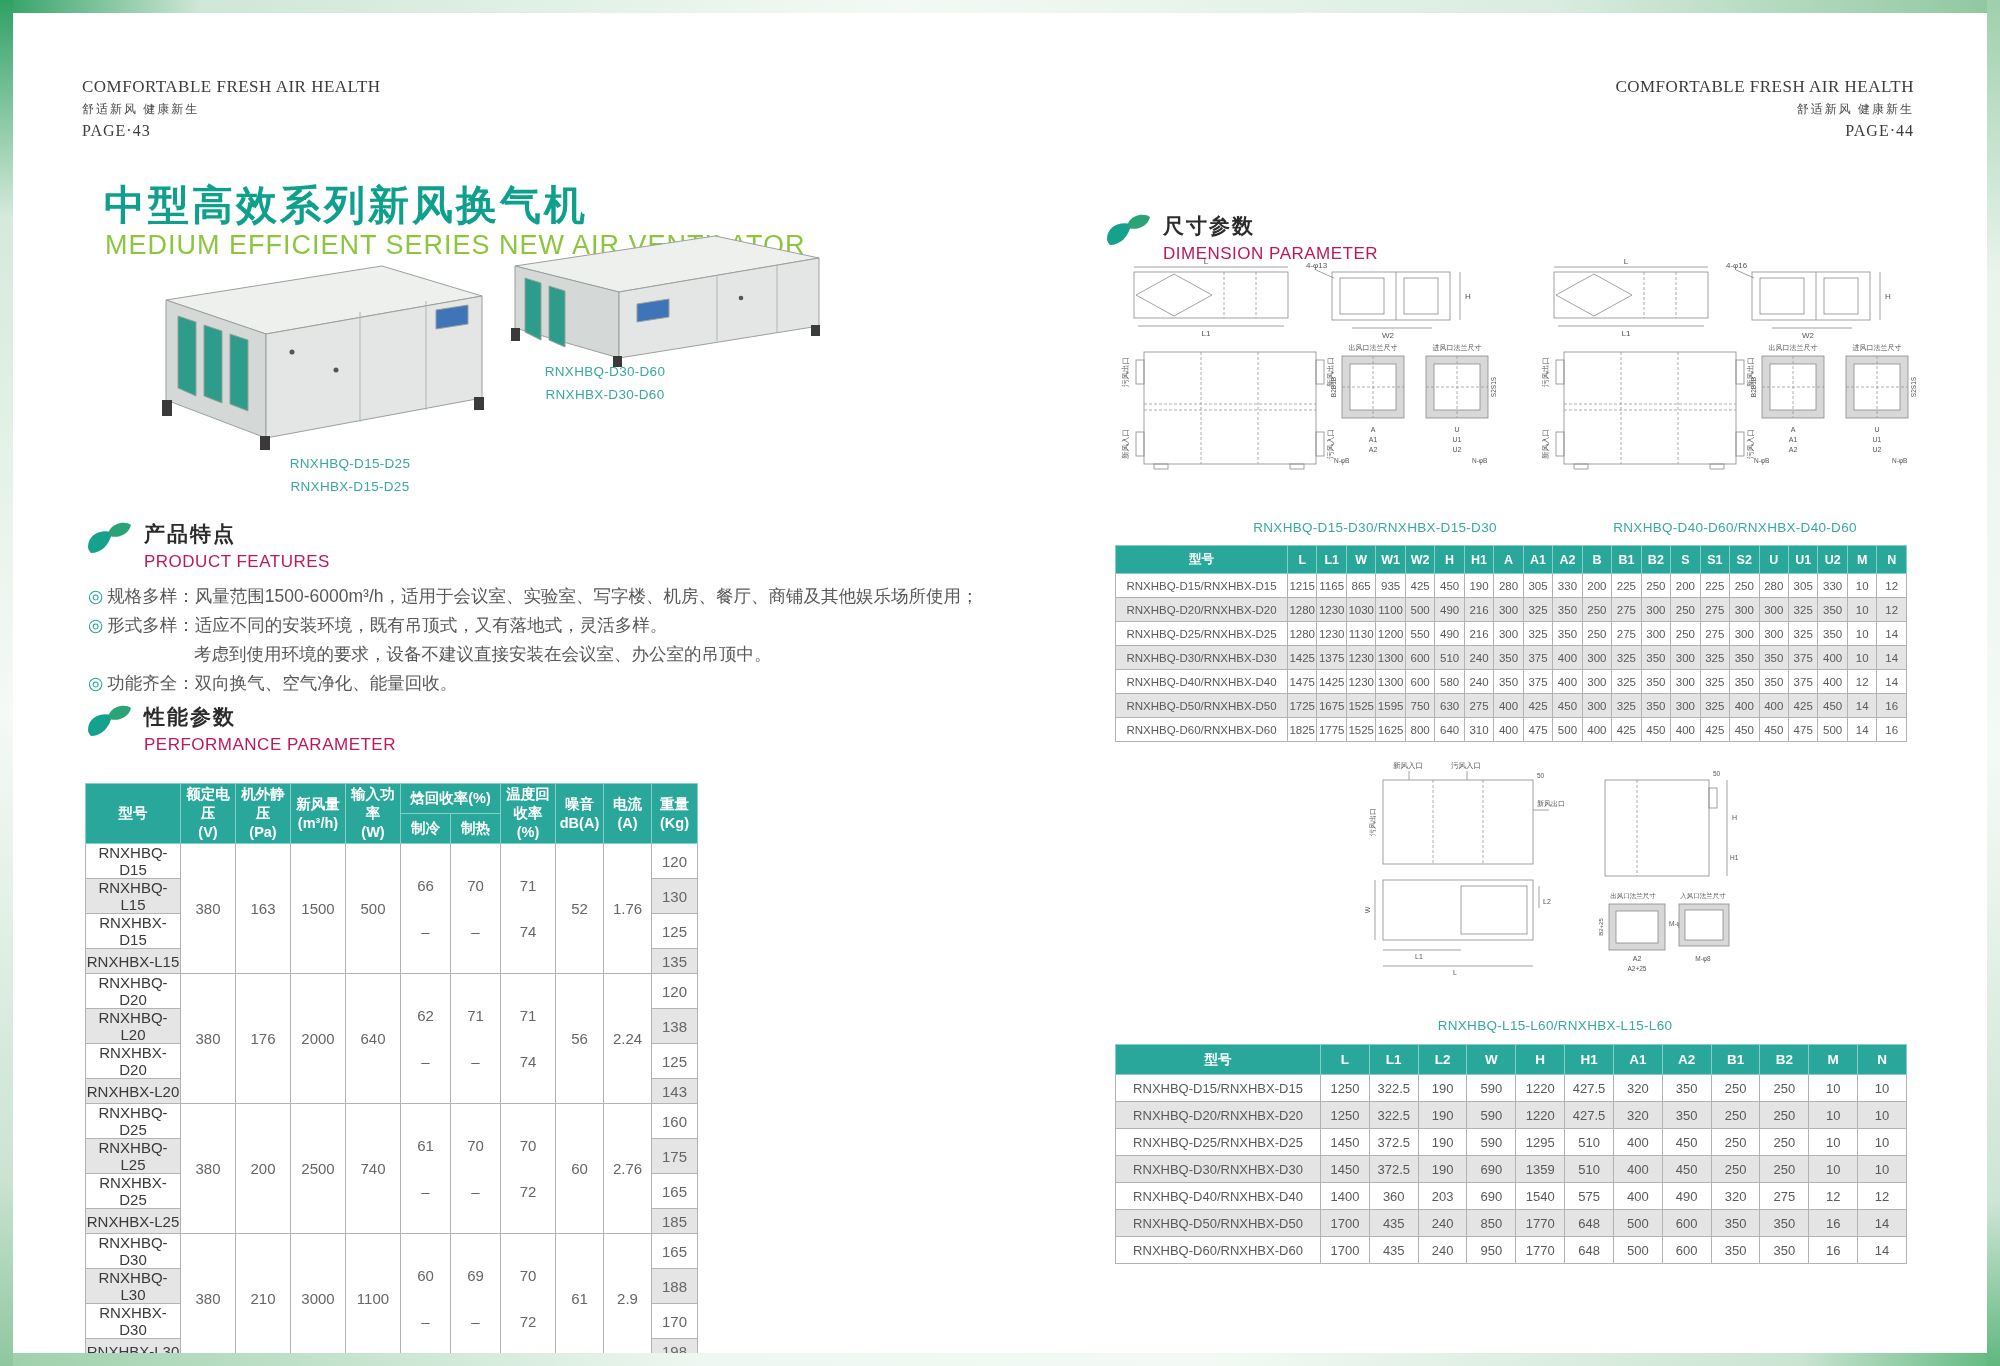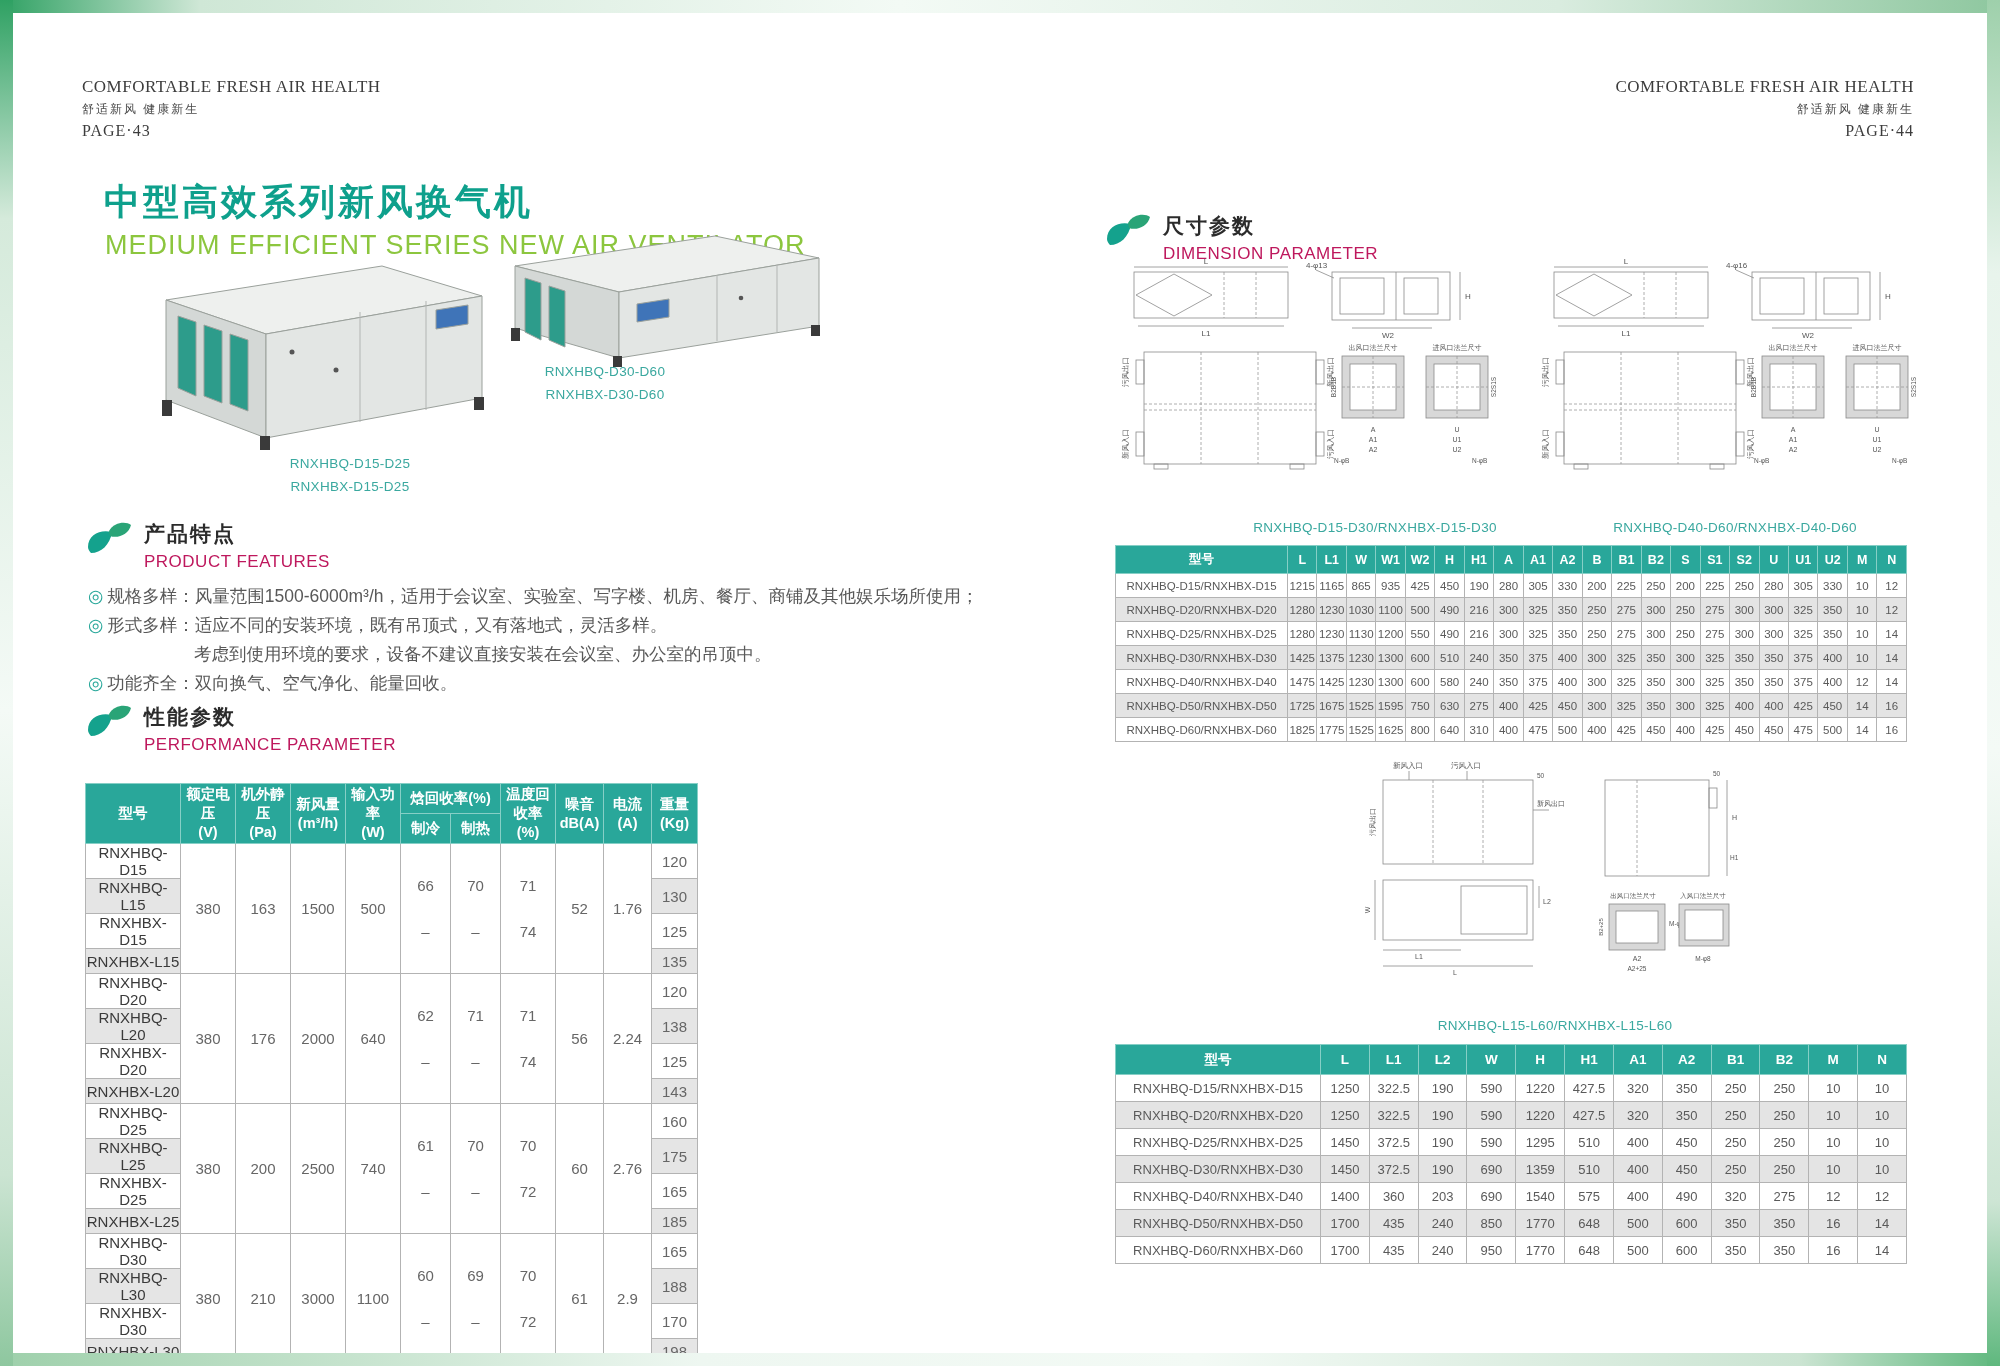--- a/index.html
+++ b/index.html
@@ -12,21 +12,21 @@
   .frame.left{left:0;top:0;bottom:0;width:13px;background:linear-gradient(180deg,#2fa163,#d5eadb 16%,#f4faf6 52%,#cbe4d2 86%,#8ec79f);}
   .frame.right{right:0;top:0;bottom:0;width:13px;background:linear-gradient(180deg,#9ed0ab,#e8f4ec 20%,#f4faf6 55%,#cde5d4 88%,#5fb87e);}
 
   .abs{position:absolute;}
   .page-header{font-size:15px;line-height:22px;color:#3c3c3c;}
   .page-header .l1{font-family:"Liberation Serif",serif;font-size:17px;letter-spacing:.5px;}
   .page-header .l2{font-size:12px;letter-spacing:2px;color:#4a4a4a;}
   .page-header .l3{font-family:"Liberation Serif",serif;font-size:16px;letter-spacing:1px;}
   .right-al{text-align:right;}
 
-  .main-title{font-size:36px;font-weight:bold;color:#0ea08c;letter-spacing:3px;}
+  .main-title{font-size:41px;font-weight:bold;color:#0ea08c;letter-spacing:3px;}
   .sub-title{font-size:27px;color:#8cc63e;letter-spacing:1px;}
 
   .sec{display:flex;gap:12px;align-items:flex-start;}
   .sec .txt .zh{font-size:21px;font-weight:bold;color:#2b2b2b;letter-spacing:2px;}
   .sec .txt .en{font-family:Liberation Sans, sans-serif;font-size:17px;color:#be185d;margin-top:4px;letter-spacing:.5px;}
 
   .features{font-size:17.5px;color:#585858;line-height:29px;width:910px;}
   .features .row{white-space:nowrap;}
   .features .bullet{color:#27a79a;margin-right:4px;}
   .features .indent{padding-left:106px;}

